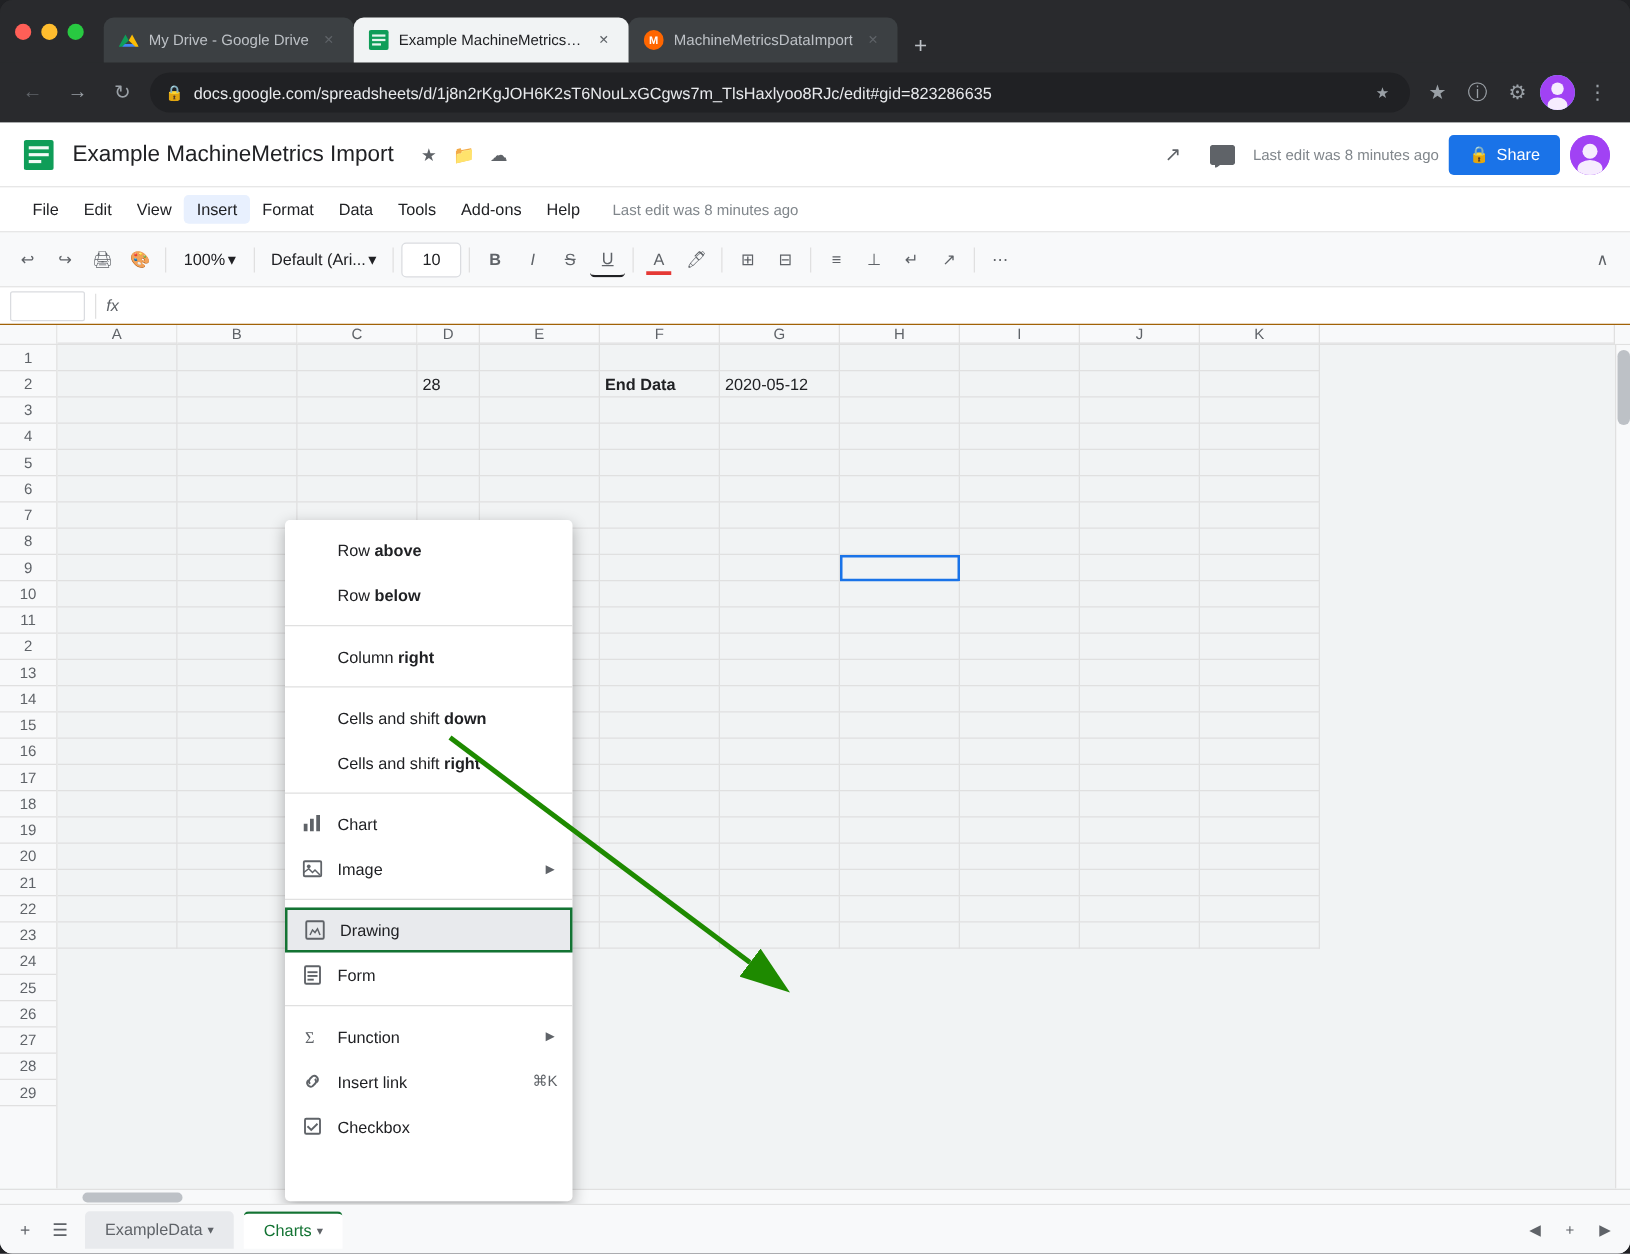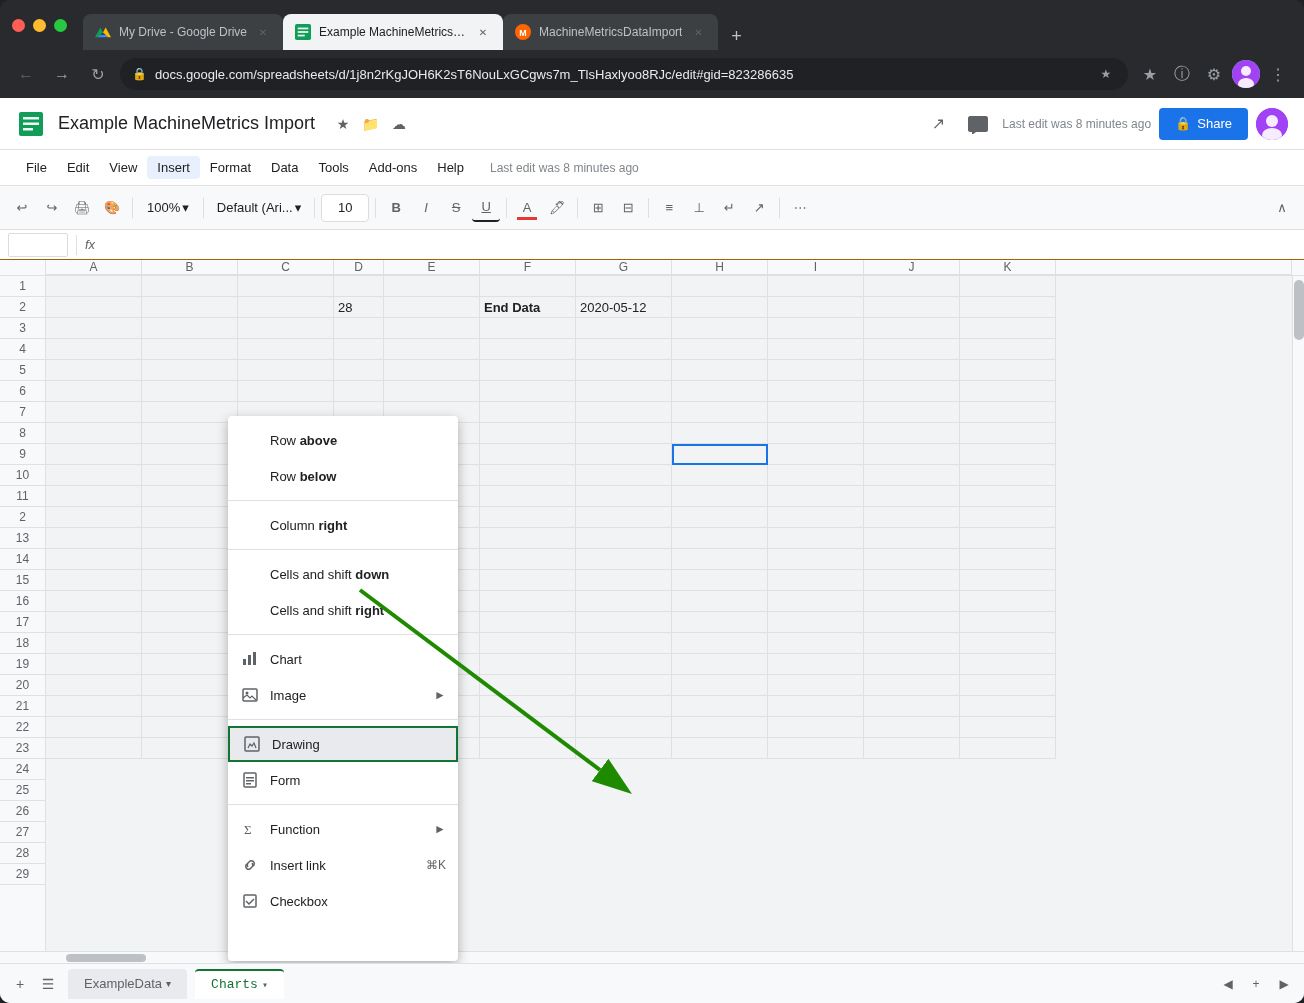--- a/index.html
+++ b/index.html
@@ -79,21 +79,21 @@
     .grid-cell { border-right: 1px solid #e0e0e0; border-bottom: 1px solid #e0e0e0; font-size: 13px; color: #202124; padding: 0 4px; overflow: hidden; cursor: cell; flex-shrink: 0; display: flex; align-items: center; }
     .grid-cell.selected { border: 2px solid #1a73e8; outline: none; }
     .grid-cell.bold { font-weight: 700; }
 
     
     .bottom-bar { height: 40px; background: #f8f9fa; border-top: 1px solid #e0e0e0; display: flex; align-items: center; padding: 0 8px; gap: 8px; flex-shrink: 0; }
     .sheet-controls { display: flex; align-items: center; gap: 4px; }
     .sheet-ctrl-btn { width: 24px; height: 24px; border-radius: 50%; display: flex; align-items: center; justify-content: center; color: #5f6368; cursor: pointer; font-size: 14px; }
     .sheet-tab { height: 30px; padding: 0 16px; border-radius: 4px 4px 0 0; display: flex; align-items: center; font-size: 13px; cursor: pointer; gap: 4px; }
     .sheet-tab.inactive { color: #5f6368; background: #e8eaed; }
-    .sheet-tab.active { color: #137333; background: white; border-top: 2px solid #137333; font-weight: 500; font-family: Liberation Mono, monospace; }
+    .sheet-tab.active { color: #137333; background: white; border-top: 2px solid #137333; font-weight: 500; }
     .sheet-tab-dropdown { font-size: 10px; color: #5f6368; }
     .bottom-right { margin-left: auto; display: flex; align-items: center; gap: 4px; }
     .bottom-icon-btn { width: 24px; height: 24px; border-radius: 50%; display: flex; align-items: center; justify-content: center; color: #5f6368; cursor: pointer; font-size: 12px; }
     .dropdown-menu { position: absolute; top: 156px; left: 228px; width: 230px; background: white; border-radius: 4px; box-shadow: 0 4px 12px rgba(0,0,0,0.3); z-index: 200; padding: 6px 0; }
     .menu-divider { height: 1px; background: #e0e0e0; margin: 6px 0; }
     .menu-option { height: 36px; display: flex; align-items: center; padding: 0 12px; gap: 10px; font-size: 13px; color: #202124; cursor: pointer; }
     .menu-option.highlighted { background: #e8eaed; border: 2px solid #137333; }
     .menu-option-icon { width: 20px; height: 20px; display: flex; align-items: center; justify-content: center; color: #5f6368; font-size: 14px; flex-shrink: 0; }
     .menu-option-label { flex: 1; }
     .menu-option-shortcut { font-size: 12px; color: #5f6368; }

